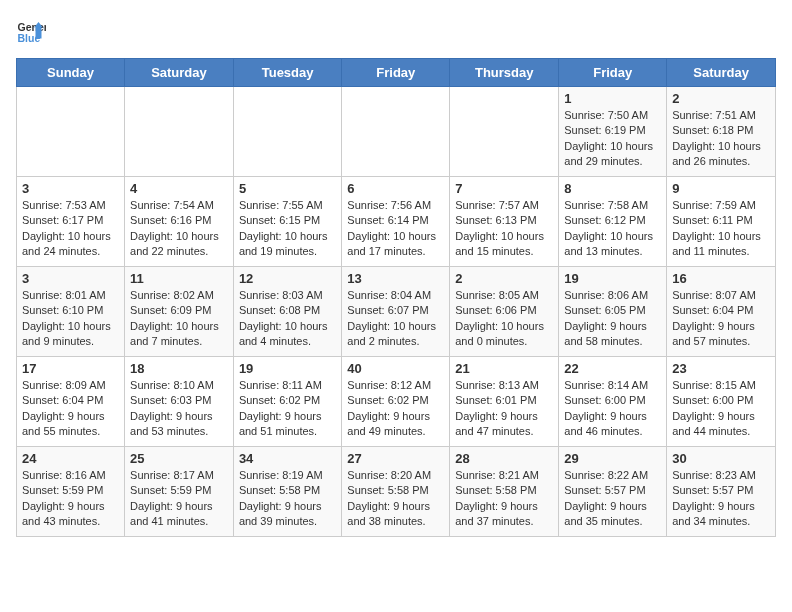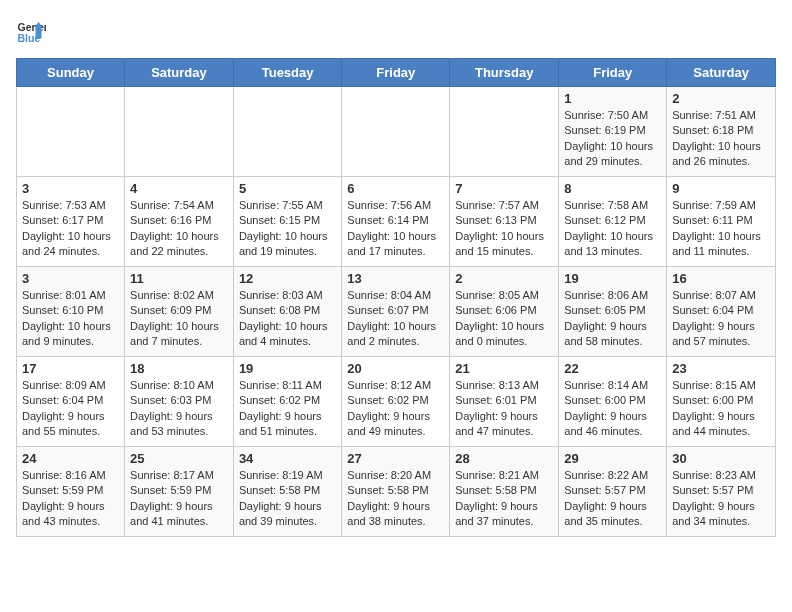--- a/index.html
+++ b/index.html
@@ -193,21 +193,21 @@
         </td>
         <td>
           <span class="day-number">18</span>
           <div class="day-info">Sunrise: 8:10 AM<br>Sunset: 6:03 PM<br>Daylight: 9 hours and 53 minutes.</div>
         </td>
         <td>
           <span class="day-number">19</span>
           <div class="day-info">Sunrise: 8:11 AM<br>Sunset: 6:02 PM<br>Daylight: 9 hours and 51 minutes.</div>
         </td>
         <td>
-          <span class="day-number">20</span>
+          <span class="day-number">40</span>
           <div class="day-info">Sunrise: 8:12 AM<br>Sunset: 6:02 PM<br>Daylight: 9 hours and 49 minutes.</div>
         </td>
         <td>
           <span class="day-number">21</span>
           <div class="day-info">Sunrise: 8:13 AM<br>Sunset: 6:01 PM<br>Daylight: 9 hours and 47 minutes.</div>
         </td>
         <td>
           <span class="day-number">22</span>
           <div class="day-info">Sunrise: 8:14 AM<br>Sunset: 6:00 PM<br>Daylight: 9 hours and 46 minutes.</div>
         </td>

